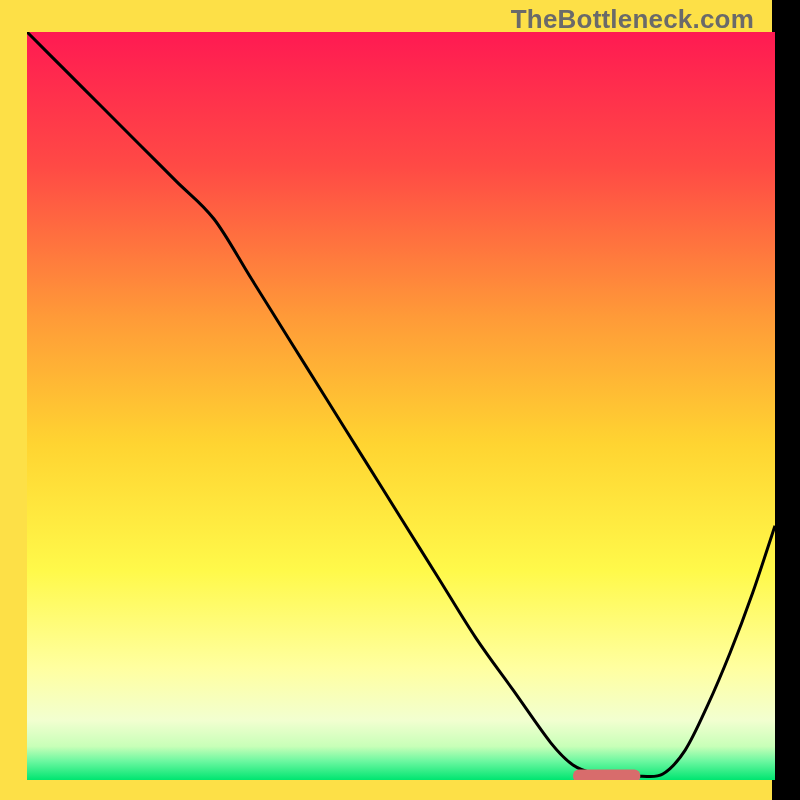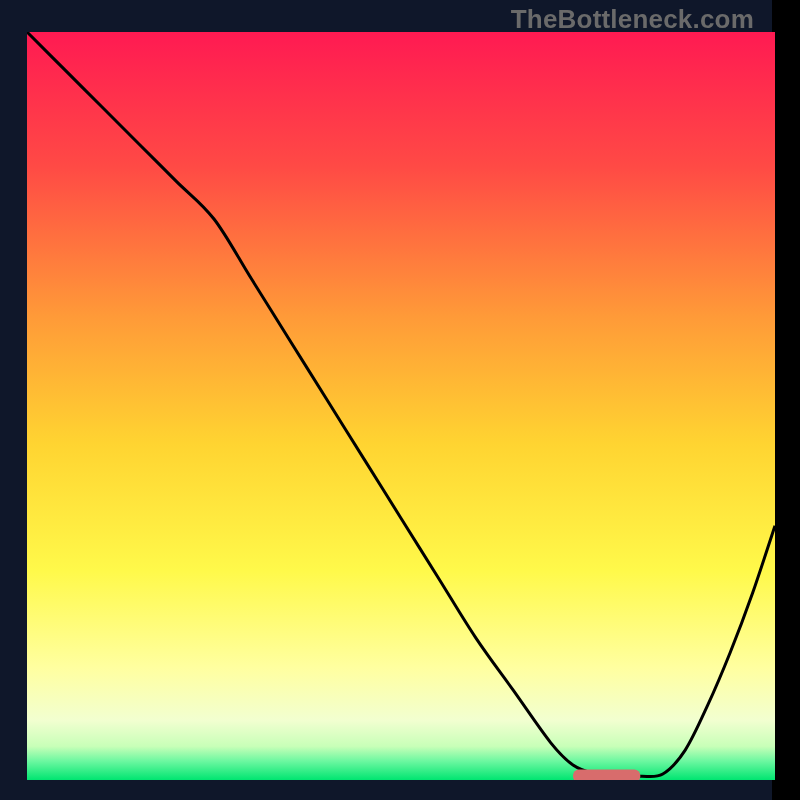--- a/index.html
+++ b/index.html
@@ -9,21 +9,21 @@
     height: 800px;
     background: #000;
     overflow: hidden;
   }
   .frame {
     position: absolute;
     left: 0;
     top: 0;
     width: 772px;
     height: 800px;
-    background: #0f172a;
+    background: #fde047;
   }
   .watermark {
     position: absolute;
     top: 4px;
     right: 18px;
     font-family: Arial, Helvetica, sans-serif;
     font-size: 26px;
     font-weight: 600;
     color: #6a6a6a;
     letter-spacing: 0.2px;

